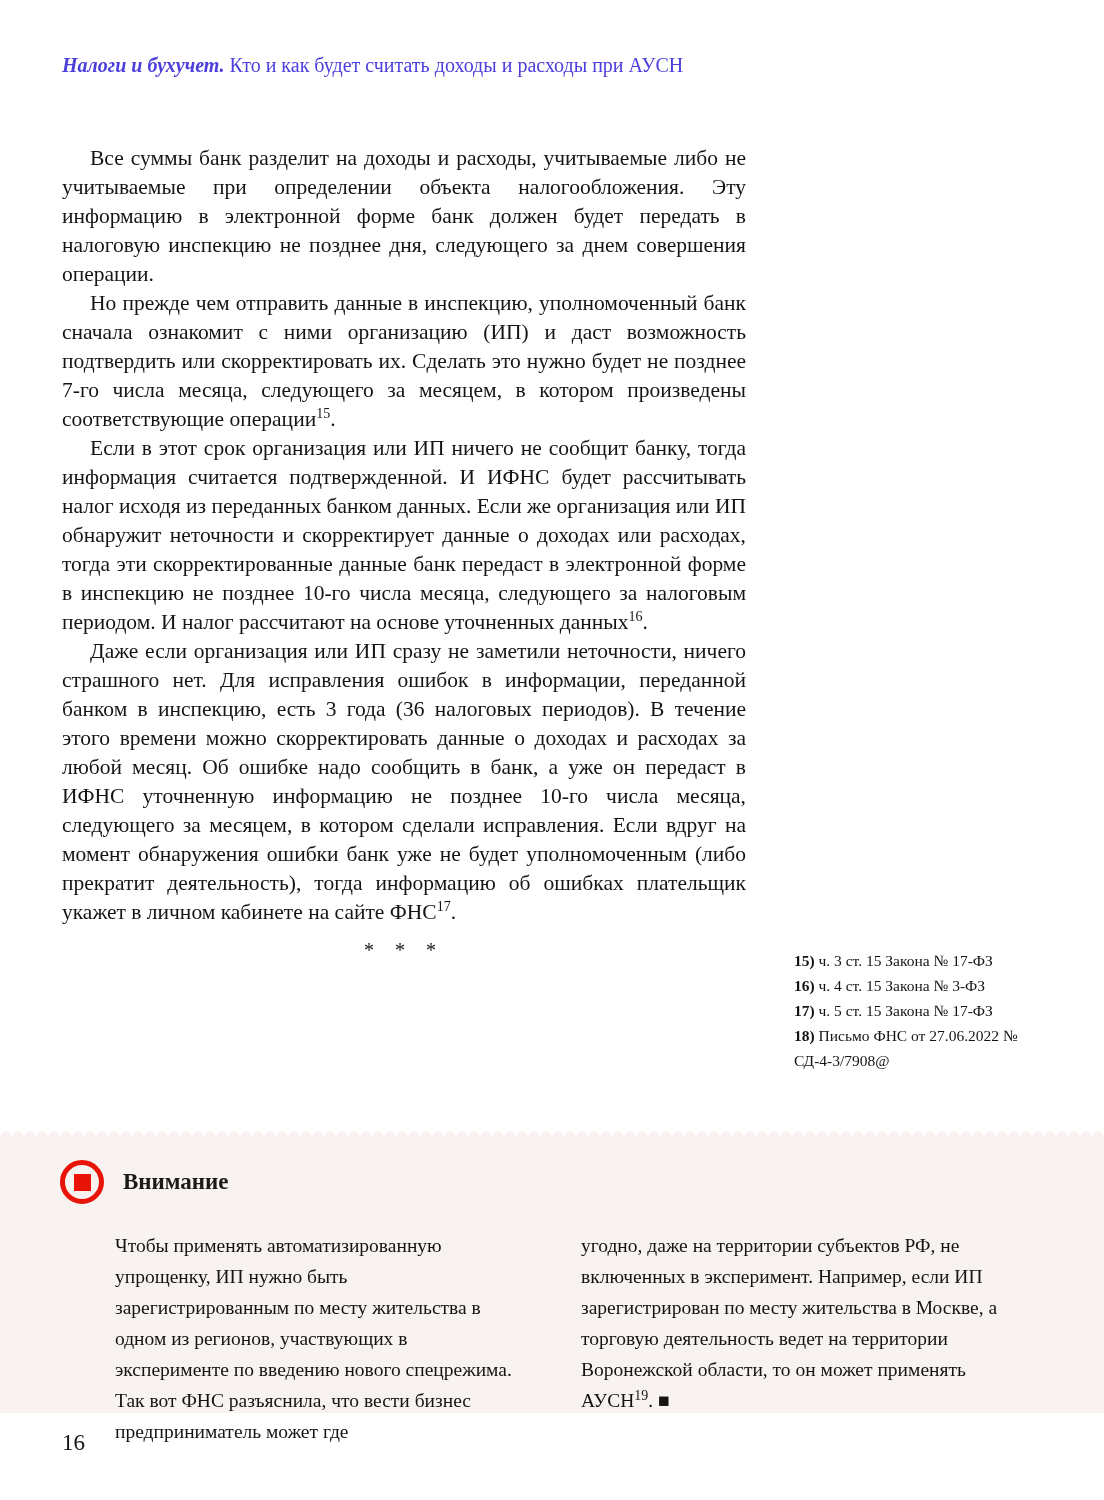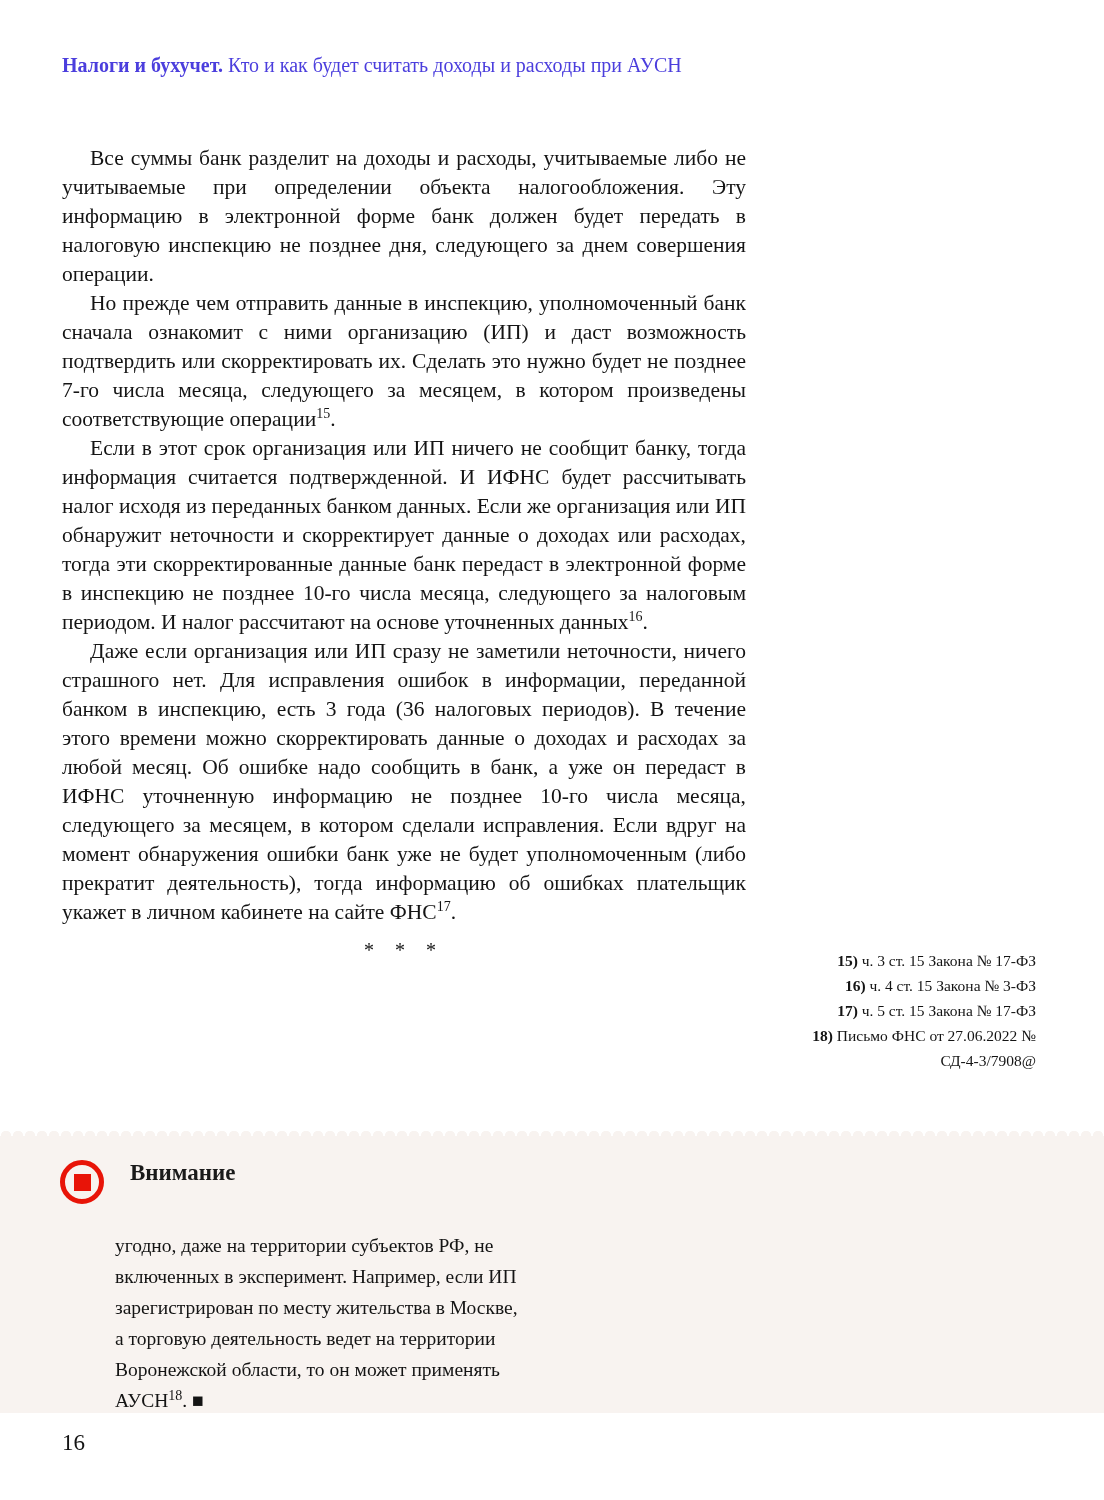--- a/index.html
+++ b/index.html
@@ -23,21 +23,21 @@
   
   .rubric {
     position: absolute;
     left: 62px;
     top: 52px;
     font-size: 20px;
     line-height: 26px;
     color: var(--accent-blue);
     white-space: nowrap;
   }
-  .rubric .brand { font-weight: 700; }
+  .rubric .brand { font-weight: 700; font-style: italic; }
 
   
   .article-body {
     position: absolute;
     left: 62px;
     top: 128px;
     width: 684px;
     font-size: 21.5px;
     line-height: 29px;
     text-align: justify;
@@ -61,21 +61,21 @@
 
   
   .footnotes {
     position: absolute;
     left: 794px;
     top: 948px;
     width: 242px;
     font-size: 15.5px;
     line-height: 25px;
   }
-  .footnote-item { margin: 0; text-align: right; }
+  .footnote-item { margin: 0; }
   .footnote-item .fn-num { font-weight: 700; }
 
   
   .attention-box {
     position: absolute;
     left: 0;
     top: 1136px;
     width: 1104px;
     height: 277px;
     background: var(--box-bg);
@@ -86,21 +86,22 @@
     left: 0;
     top: -7px;
     width: 100%;
     height: 7px;
     background-image: radial-gradient(circle at 50% 100%, var(--box-bg) 5px, rgba(0,0,0,0) 5.4px);
     background-size: 12px 7px;
     background-repeat: repeat-x;
   }
   .attention-header {
     display: flex;
-    gap: 26px;
+    align-items: center;
+    gap: 19px;
     padding: 24px 0 0 60px;
   }
   .alert-icon {
     width: 44px;
     height: 44px;
     border: 5px solid var(--alert-red);
     border-radius: 50%;
     display: flex;
     align-items: center;
     justify-content: center;
@@ -156,17 +157,18 @@
 </aside>
 
 <section class="attention-box">
   <div class="attention-header">
     <span class="alert-icon">
         <span class="alert-square"></span>
       </span>
     <span class="attention-title">Внимание</span>
   </div>
   <div class="attention-cols">
-    <p><span>угодно, даже на территории субъектов РФ, не включенных в эксперимент. Например, если ИП зарегистрирован по месту жительства в Москве, а торговую деятельность ведет на территории Воронежской области, то он может применять АУСН</span><sup class="fn-ref">18</sup><span>. ■</span></p>
+    <p>Чтобы применять автоматизированную упрощенку, ИП нужно быть зарегистрированным по месту жительства в одном из регионов, участвующих в эксперименте по введению нового спецрежима. Так вот ФНС разъяснила, что вести бизнес предприниматель может где</p>
+    <p><span>угодно, даже на территории субъектов РФ, не включенных в эксперимент. Например, если ИП зарегистрирован по месту жительства в Москве, а торговую деятельность ведет на территории Воронежской области, то он может применять АУСН</span><sup class="fn-ref">19</sup><span>. ■</span></p>
   </div>
 </section>
 
 <div class="page-number">16</div>
 
 </body></html>

